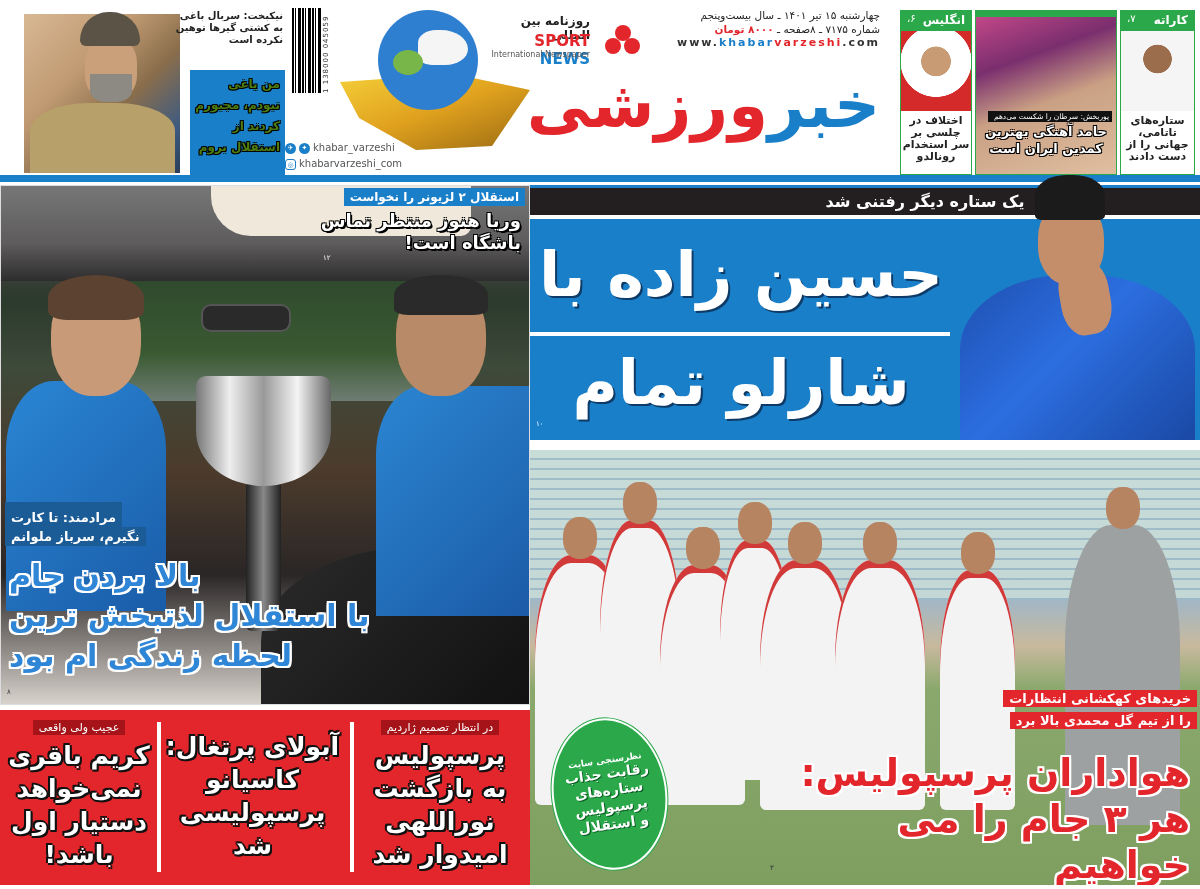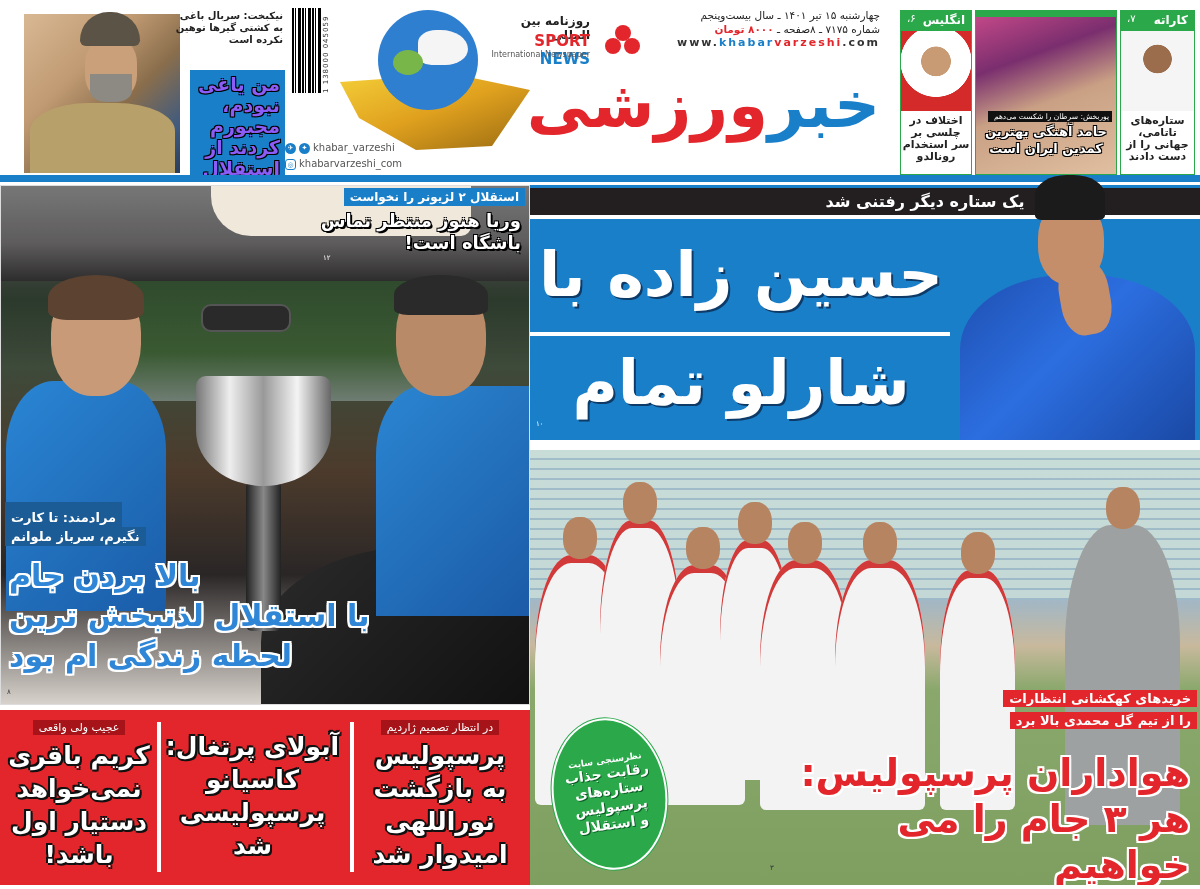--- a/index.html
+++ b/index.html
@@ -15,21 +15,21 @@
   
   .promo-left { left: 10px; top: 8px; width: 270px; height: 167px; }
   .promo-left .photo { position:absolute; left: 12px; top: 4px; width: 160px; height: 163px;
      background: linear-gradient(135deg,#d8b894 0%,#c09a72 35%,#8a6e4c 60%,#3e5a80 85%,#2b3d59 100%); border: 2px solid #fff; }
   .promo-left .cap { position:absolute; left: 70px; top: 4px; width: 60px; height: 34px; border-radius: 30px 30px 6px 6px; background:#5b5346; }
   .promo-left .face { position:absolute; left: 75px; top: 30px; width: 52px; height: 62px; border-radius: 40%; background:#caa07a; }
   .promo-left .beard { position:absolute; left: 80px; top: 66px; width: 42px; height: 28px; border-radius: 0 0 40% 40%; background:#8d8a84; }
   .promo-left .shirt { position:absolute; left: 20px; top: 95px; width: 145px; height: 70px; border-radius: 40% 40% 0 0; background:#b8a06a; }
   .promo-left .blue-box { position:absolute; left: 180px; top: 62px; width: 95px; height: 105px; background: #1a7fc9; }
   .promo-left .kicker { position:absolute; right: -3px; top: 2px; width: 110px; text-align: right; font-size: 10px; line-height: 12px; color: #222; font-weight: bold; }
-  .promo-left .headline { position:absolute; right: 0; top: 66px; width: 110px; text-align:right; color:#8b5cf6; font-weight:bold; font-size: 19px; line-height: 21px; text-shadow: 1px 1px 0 #000, -1px -1px 0 #000, 1px -1px 0 #000, -1px 1px 0 #000; }
+  .promo-left .headline { position:absolute; right: 0; top: 66px; width: 110px; text-align:right; color:#4d7c0f; font-weight:bold; font-size: 12px; line-height: 21px; text-shadow: 1px 1px 0 #000, -1px -1px 0 #000, 1px -1px 0 #000, -1px 1px 0 #000; }
 
   
   .barcode { left: 292px; top: 8px; width: 30px; height: 85px;
      background: repeating-linear-gradient(90deg,#000 0 2px,#fff 2px 3px,#000 3px 4px,#fff 4px 6px,#000 6px 9px,#fff 9px 10px); }
   .barcode-num { left: 322px; top: 8px; width: 10px; height: 85px; font-size: 7px; writing-mode: vertical-rl; transform: rotate(180deg); color:#333; letter-spacing: 1px; }
 
   
   .social { left: 285px; top: 140px; width: 170px; font-size: 10px; color:#555; line-height: 16px; }
   .social .row { display:flex; align-items:center; gap: 3px; }
   .soc-ico { display:inline-block; width: 11px; height: 11px; border-radius: 50%; background:#1a7fc9; color:#fff; font-size: 7px; text-align:center; line-height: 11px; }

